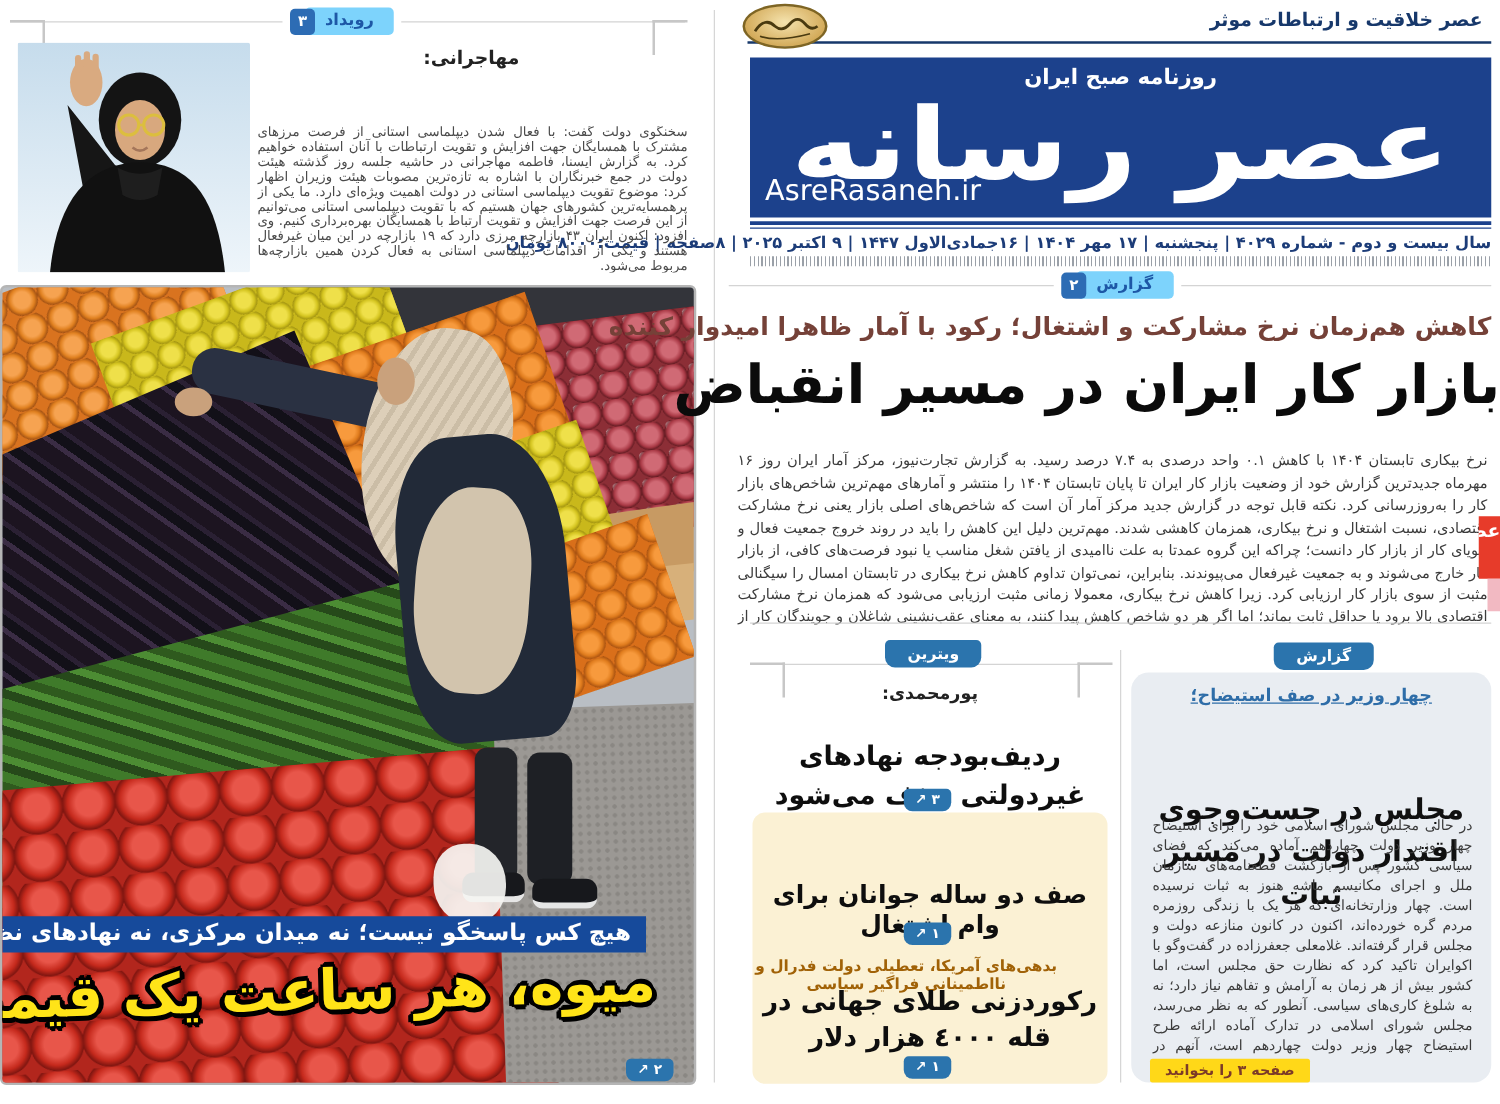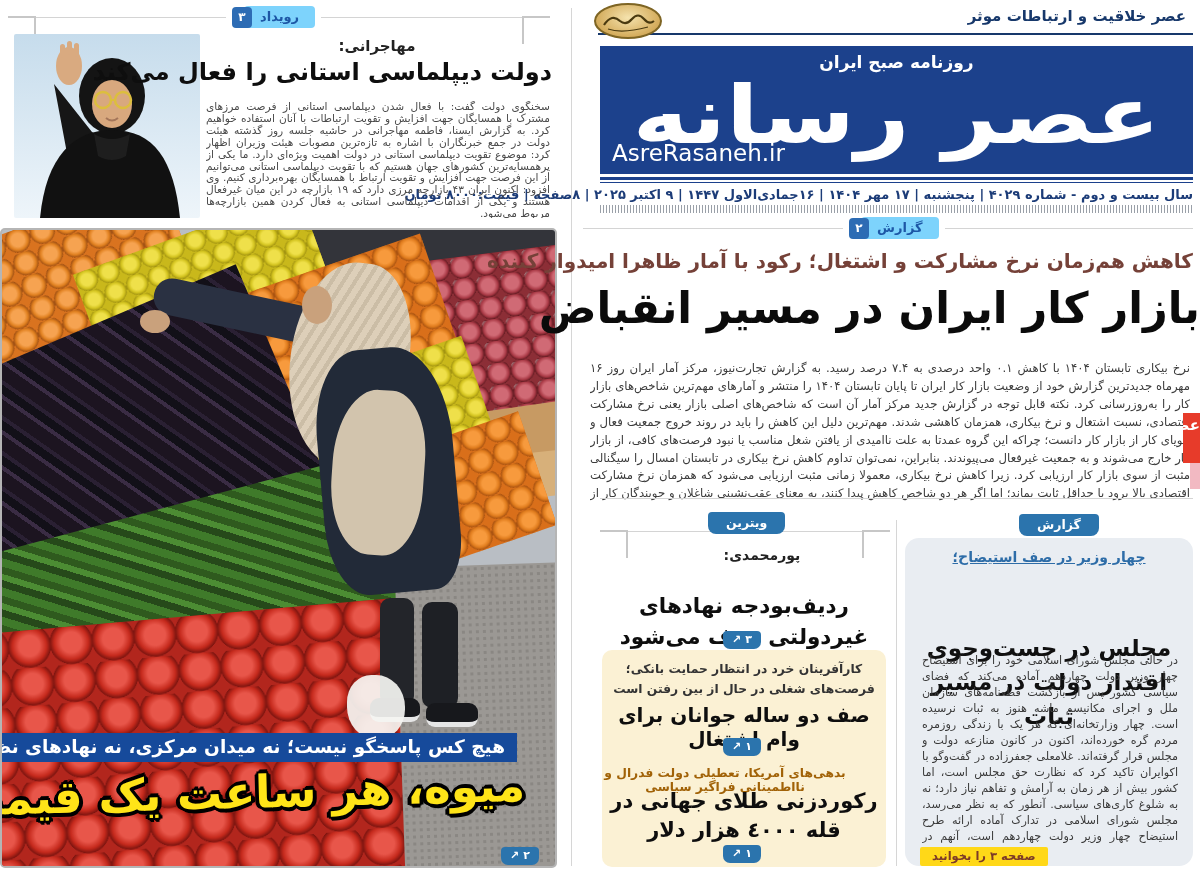--- a/index.html
+++ b/index.html
@@ -87,21 +87,21 @@
   .lead-body{top:360px;left:590px;width:600px;height:143px;font-size:11.7px;line-height:17.9px;text-align:justify;color:#3c3c3c;overflow:hidden;}
   .stamp{top:413px;left:1183px;width:17px;height:50px;background:#e73b2a;color:#fff;font-weight:bold;font-size:15px;line-height:24px;overflow:hidden;white-space:nowrap;z-index:6;}
   .stamp2{top:463px;left:1190px;width:10px;height:26px;background:#f2b9c2;z-index:6;}
   .lead-bottom-rule{top:498px;left:600px;width:593px;}
 
   
   .v-line{top:531px;left:600px;width:288px;}
   .v-c1{top:530px;left:600px;}
   .v-c2{top:530px;left:862px;}
   .v-pill{top:512px;left:708px;}
-  .v-attr{top:547px;left:628px;width:268px;text-align:center;font-size:14px;font-weight:bold;color:#222;}
+  .v-attr{top:547px;left:610px;width:268px;text-align:center;font-size:14px;font-weight:bold;color:#222;}
   .v-head1{top:567px;left:606px;width:276px;text-align:center;font-size:21.5px;font-weight:bold;color:#0e0e0e;line-height:1.42;margin-top:24px;}
   .v-badge1{top:631px;left:723px;}
   .cream{top:650px;left:602px;width:284px;height:217px;background:#fbf1d4;border-radius:10px;}
   .v2-kick{top:660px;left:608px;width:272px;text-align:center;font-size:12.3px;font-weight:600;color:#333;line-height:1.6;}
   .v2-head{top:703px;left:608px;width:272px;text-align:center;font-size:20px;font-weight:bold;color:#0e0e0e;}
   .v-badge2{top:738px;left:723px;}
   .v3-kick{top:766px;left:585px;width:280px;text-align:center;font-size:12.3px;font-weight:600;color:#a16207;}
   .v3-head{top:787px;left:608px;width:272px;text-align:center;font-size:21px;font-weight:bold;color:#0e0e0e;line-height:1.38;}
   .v-badge3{top:845px;left:723px;}
 
@@ -167,21 +167,20 @@
       <ellipse cx="98" cy="70" rx="20" ry="24" fill="#d8a87e"></ellipse>
       <circle cx="89" cy="66" r="8" fill="none" stroke="#dcbe3e" stroke-width="2.5"></circle>
       <circle cx="109" cy="66" r="8" fill="none" stroke="#dcbe3e" stroke-width="2.5"></circle>
       <line x1="97" y1="66" x2="101" y2="66" stroke="#dcbe3e" stroke-width="2"></line>
       <path d="M92,84 q6 5 12 0" fill="none" stroke="#a4765a" stroke-width="2"></path>
       <path d="M26,184 C32,122 60,96 98,96 C140,96 160,126 166,184 Z" fill="#111111"></path>
       <path d="M80,100 q18 10 36 0 l-4 22 q-14 8 -28 0 Z" fill="#1e1e1e"></path>
     </svg>
   </div>
   <div class="abs tl-attr">مهاجرانی:</div>
-  <div class="abs tl-head">دولت دیپلماسی استانی را فعال می‌کند</div>
   <div class="abs tl-body">سخنگوی دولت گفت: با فعال شدن دیپلماسی استانی از فرصت مرزهای مشترک با همسایگان جهت افزایش و تقویت ارتباطات با آنان استفاده خواهیم کرد. به گزارش ایسنا، فاطمه مهاجرانی در حاشیه جلسه روز گذشته هیئت دولت در جمع خبرنگاران با اشاره به تازه‌ترین مصوبات هیئت وزیران اظهار کرد: موضوع تقویت دیپلماسی استانی در دولت اهمیت ویژه‌ای دارد. ما یکی از پرهمسایه‌ترین کشورهای جهان هستیم که با تقویت دیپلماسی استانی می‌توانیم از این فرصت جهت افزایش و تقویت ارتباط با همسایگان بهره‌برداری کنیم. وی افزود: اکنون ایران ۴۳ بازارچه مرزی دارد که ۱۹ بازارچه در این میان غیرفعال هستند و یکی از اقدامات دیپلماسی استانی به فعال کردن همین بازارچه‌ها مربوط می‌شود.</div>
 
   <div class="abs market">
     <div class="abs ph-dark"></div>
     <div class="abs dots d-pome"></div>
     <div class="abs d-box1"></div>
     <div class="abs d-box2"></div>
     <div class="abs dots d-tang"></div>
     <div class="abs dots d-lem1"></div>
     <div class="abs dots d-pers1"></div>
@@ -230,21 +229,20 @@
   <div class="abs bluepill v-pill">ویترین</div>
 
   <div class="abs v-attr">پورمحمدی:</div>
   <div class="abs v-head1">ردیف‌بودجه نهادهای غیردولتی حذف می‌شود</div>
   <div class="abs pbadge v-badge1">
     <span>۳</span>
     <span>↗</span>
   </div>
 
   <div class="abs cream"></div>
-  <div class="abs v2-kick">کارآفرینان خرد در انتظار حمایت بانکی؛ فرصت‌های شغلی در حال از بین رفتن است</div>
   <div class="abs v2-head">صف دو ساله جوانان برای وام اشتغال</div>
   <div class="abs pbadge v-badge2">
     <span>۱</span>
     <span>↗</span>
   </div>
   <div class="abs v3-kick">بدهی‌های آمریکا، تعطیلی دولت فدرال و نااطمینانی فراگیر سیاسی</div>
   <div class="abs v3-head">رکوردزنی طلای جهانی در قله ٤٠٠٠ هزار دلار</div>
   <div class="abs pbadge v-badge3">
     <span>۱</span>
     <span>↗</span>

